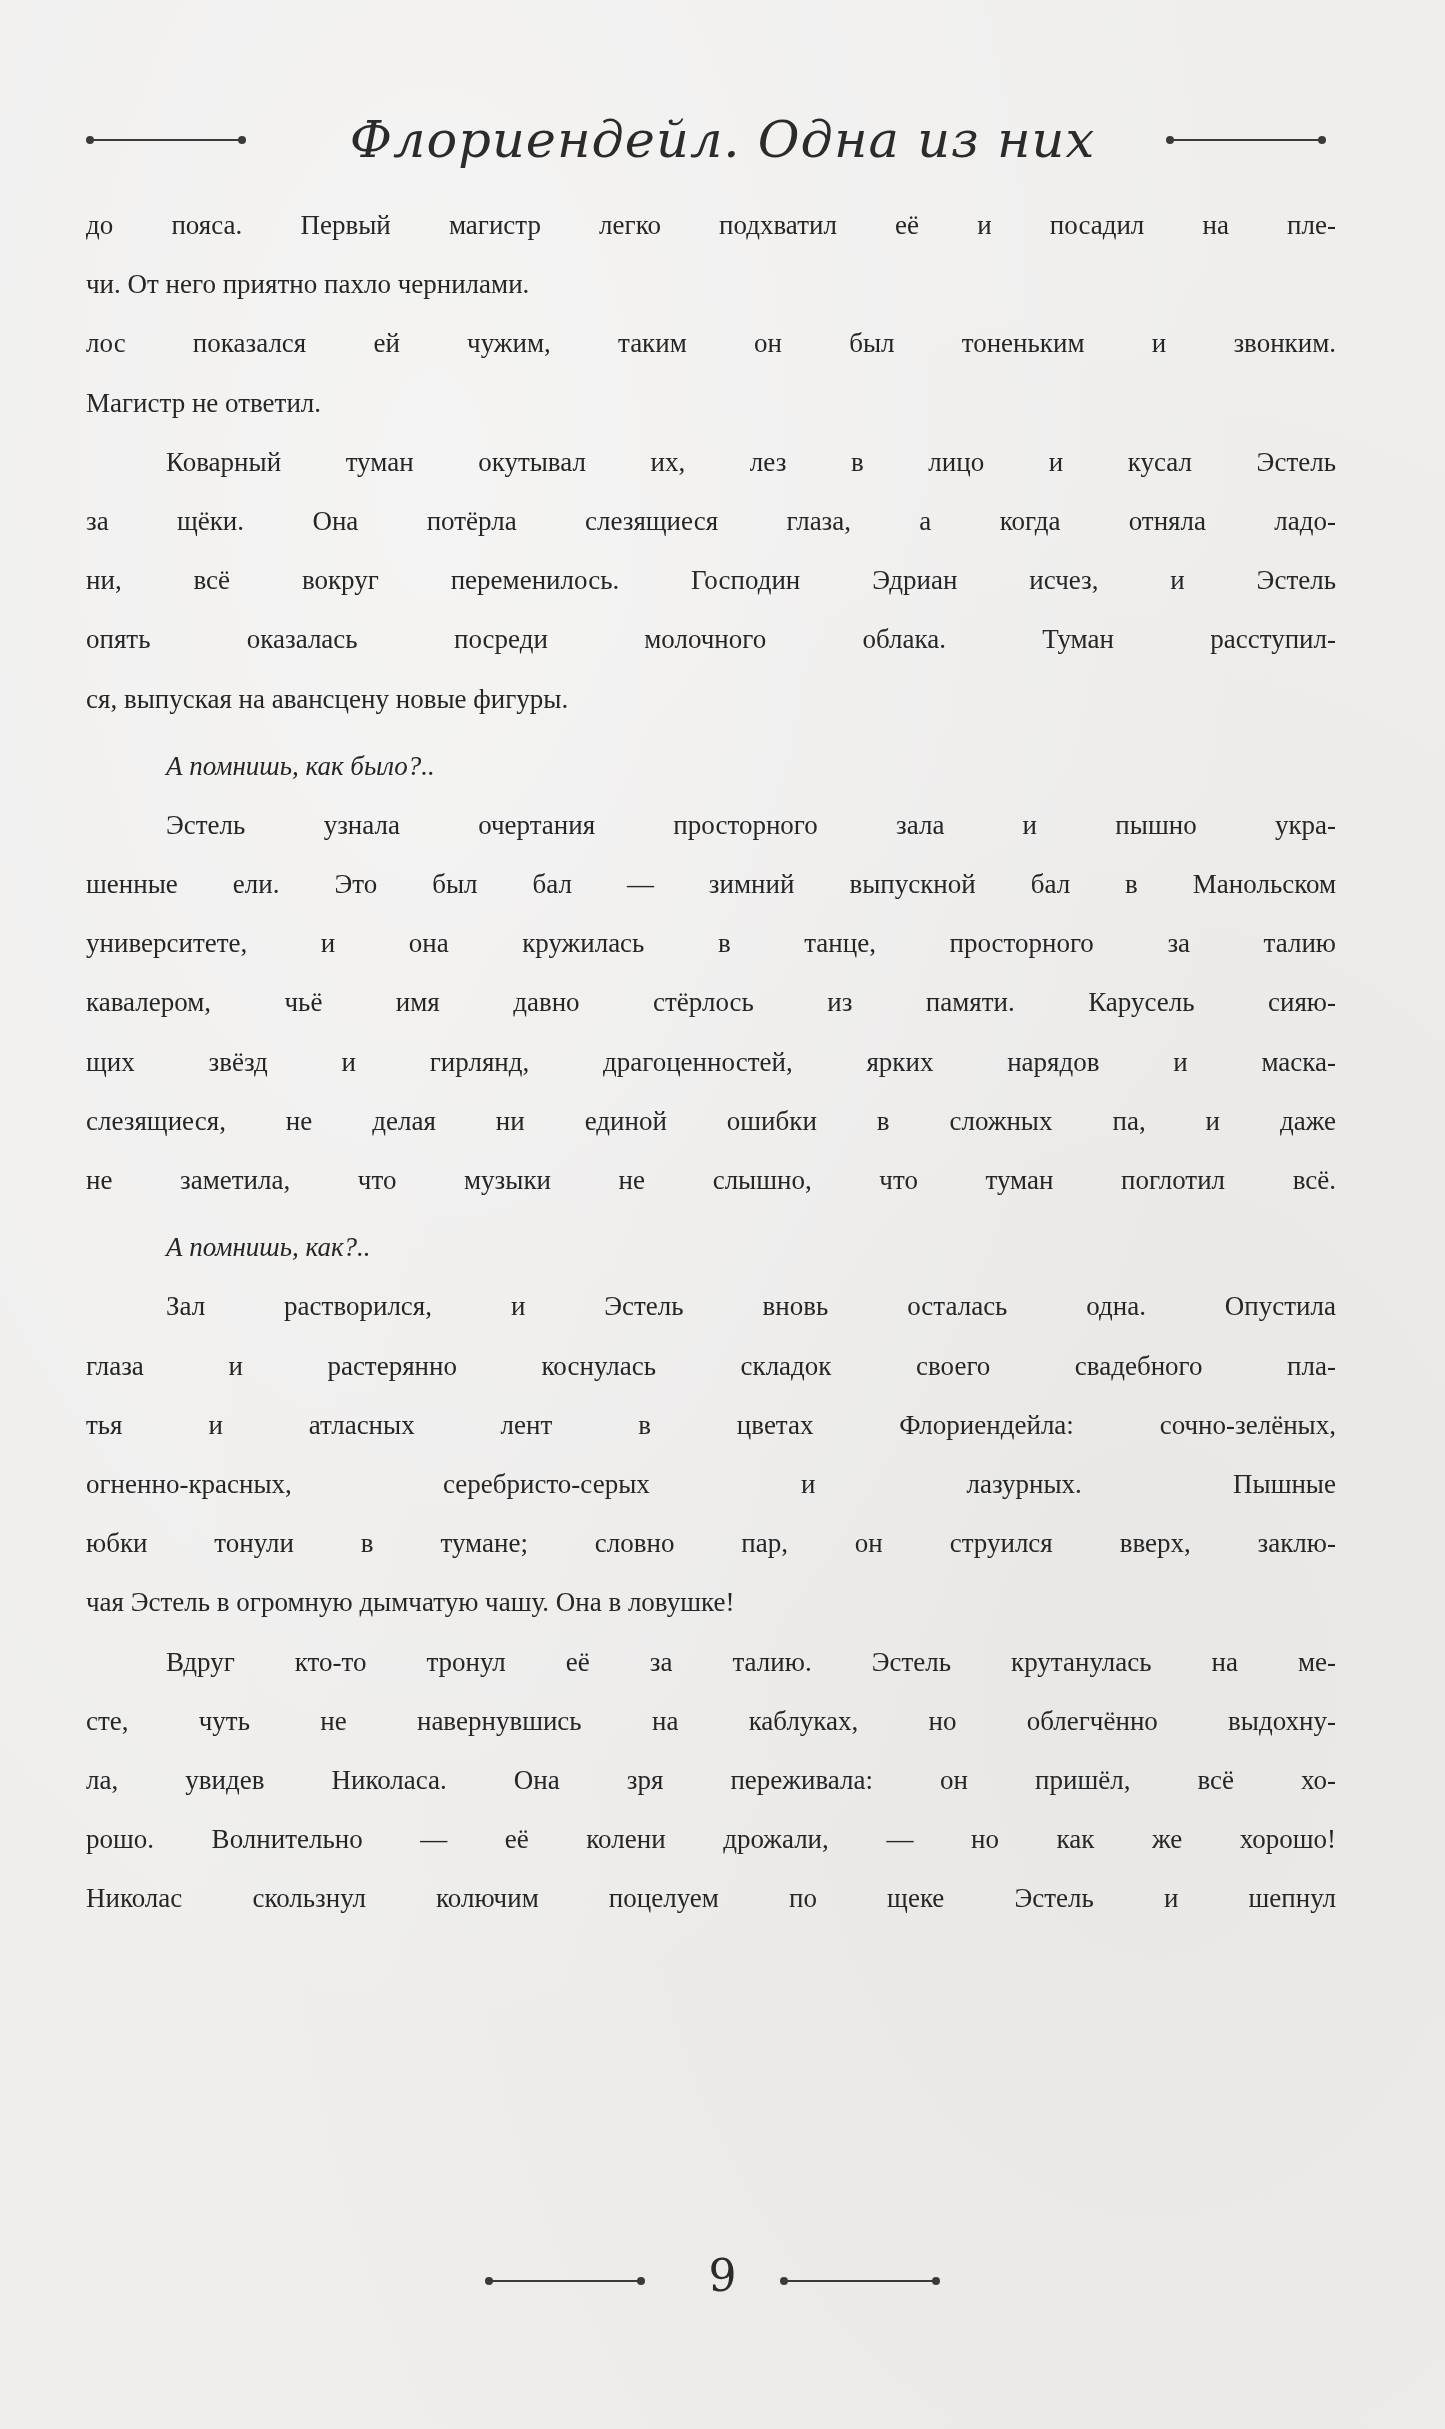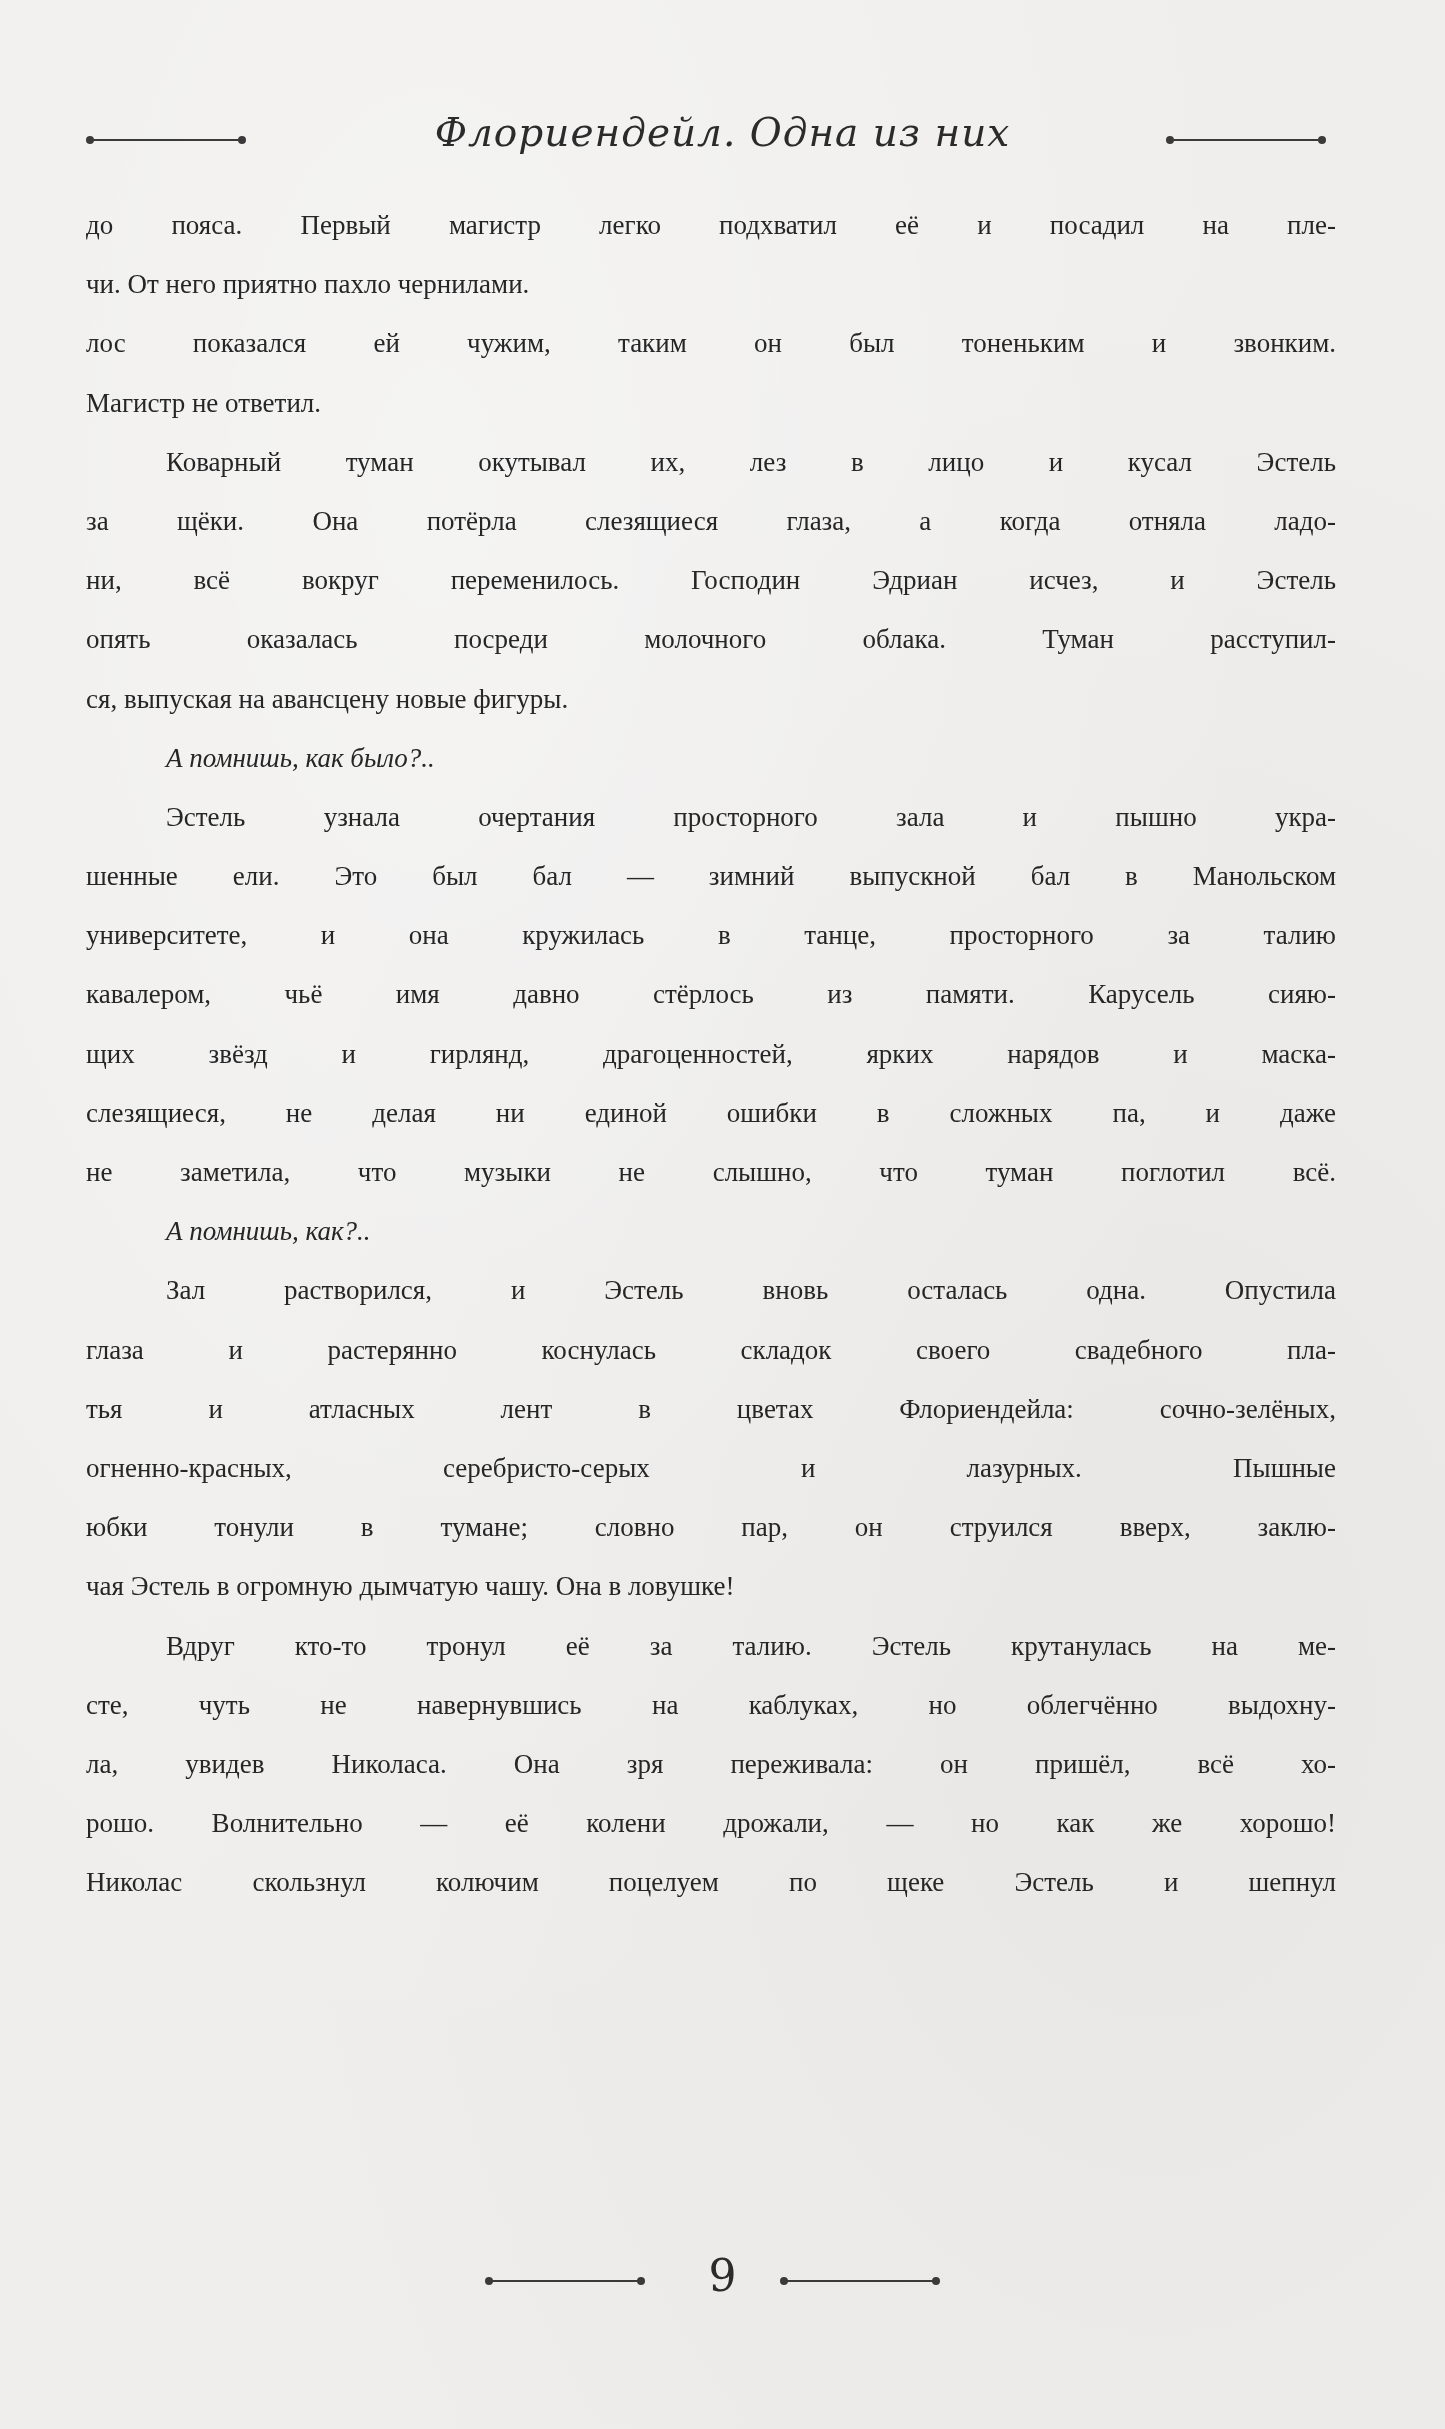--- a/index.html
+++ b/index.html
@@ -27,31 +27,31 @@
     position: absolute; left: 4px; right: 4px; top: 3px; height: 2px; background: #3a3a3a;
   }
   .ornament .dot {
     position: absolute; top: 0; width: 8px; height: 8px; border-radius: 50%; background: #3a3a3a;
   }
   .ornament .dot.l { left: 0; }
   .ornament .dot.r { right: 0; }
   .running-title {
     position: absolute; left: 0; width: 1445px; top: 10px; text-align: center;
     font-family: "DejaVu Serif", serif; font-style: italic;
-    font-size: 39px; letter-spacing: 1px; color: #2b2b2b;
+    font-size: 51px; letter-spacing: 1px; color: #2b2b2b;
   }
   .text-block {
     position: absolute; left: 86px; top: 196px; width: 1250px;
     font-family: "Liberation Serif", "DejaVu Serif", serif;
     font-size: 27px; line-height: 59.2px; color: #262626;
   }
   .line { white-space: nowrap; display: block; height: 59.2px; }
   .line.justify { text-align: justify; text-align-last: justify; }
   .line.indent { padding-left: 80px; }
-  .line.italic { font-style: italic; }
+  .line.italic { font-style: italic; margin-top: 8px; }
   .footer {
     position: absolute; top: 2250px; left: 0; width: 1445px; height: 80px;
   }
   .page-number {
     position: absolute; left: 0; width: 1445px; top: 0; text-align: center;
     font-family: "DejaVu Serif", serif; font-size: 44px; color: #2b2b2b;
   }
 </style>
 </head>
 <body>

